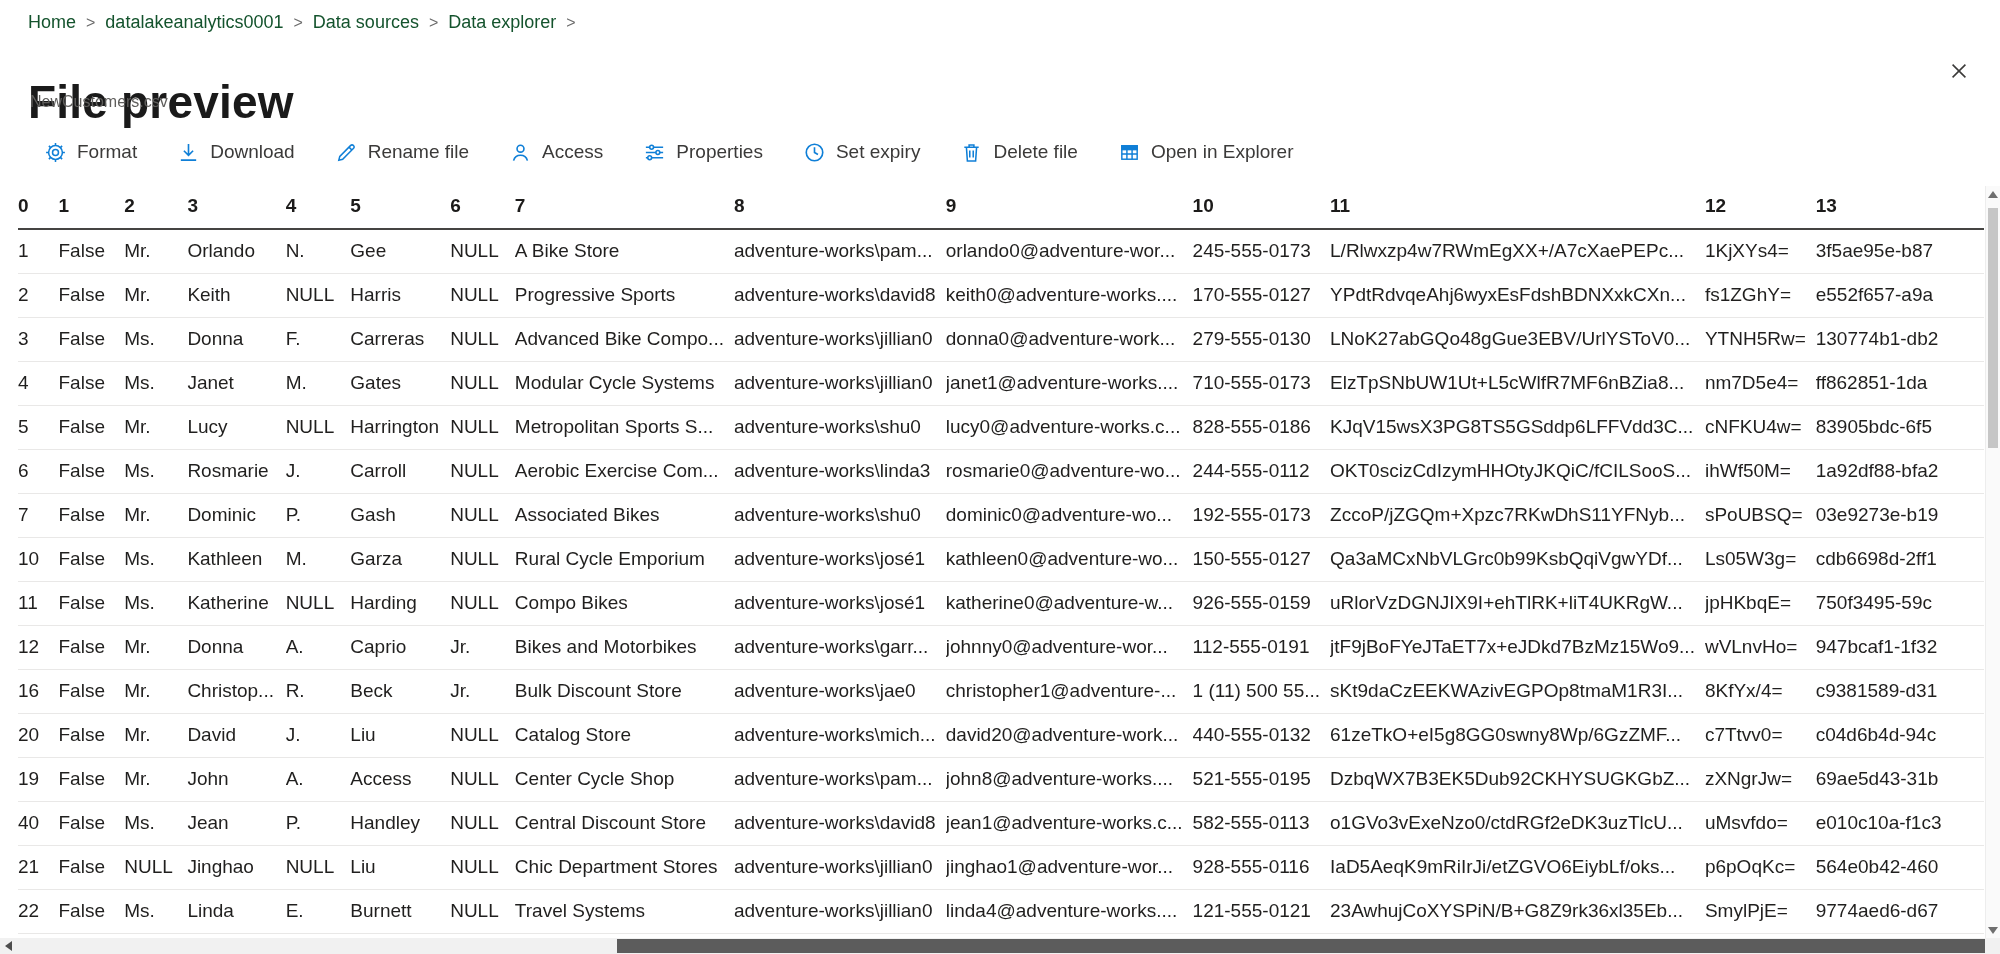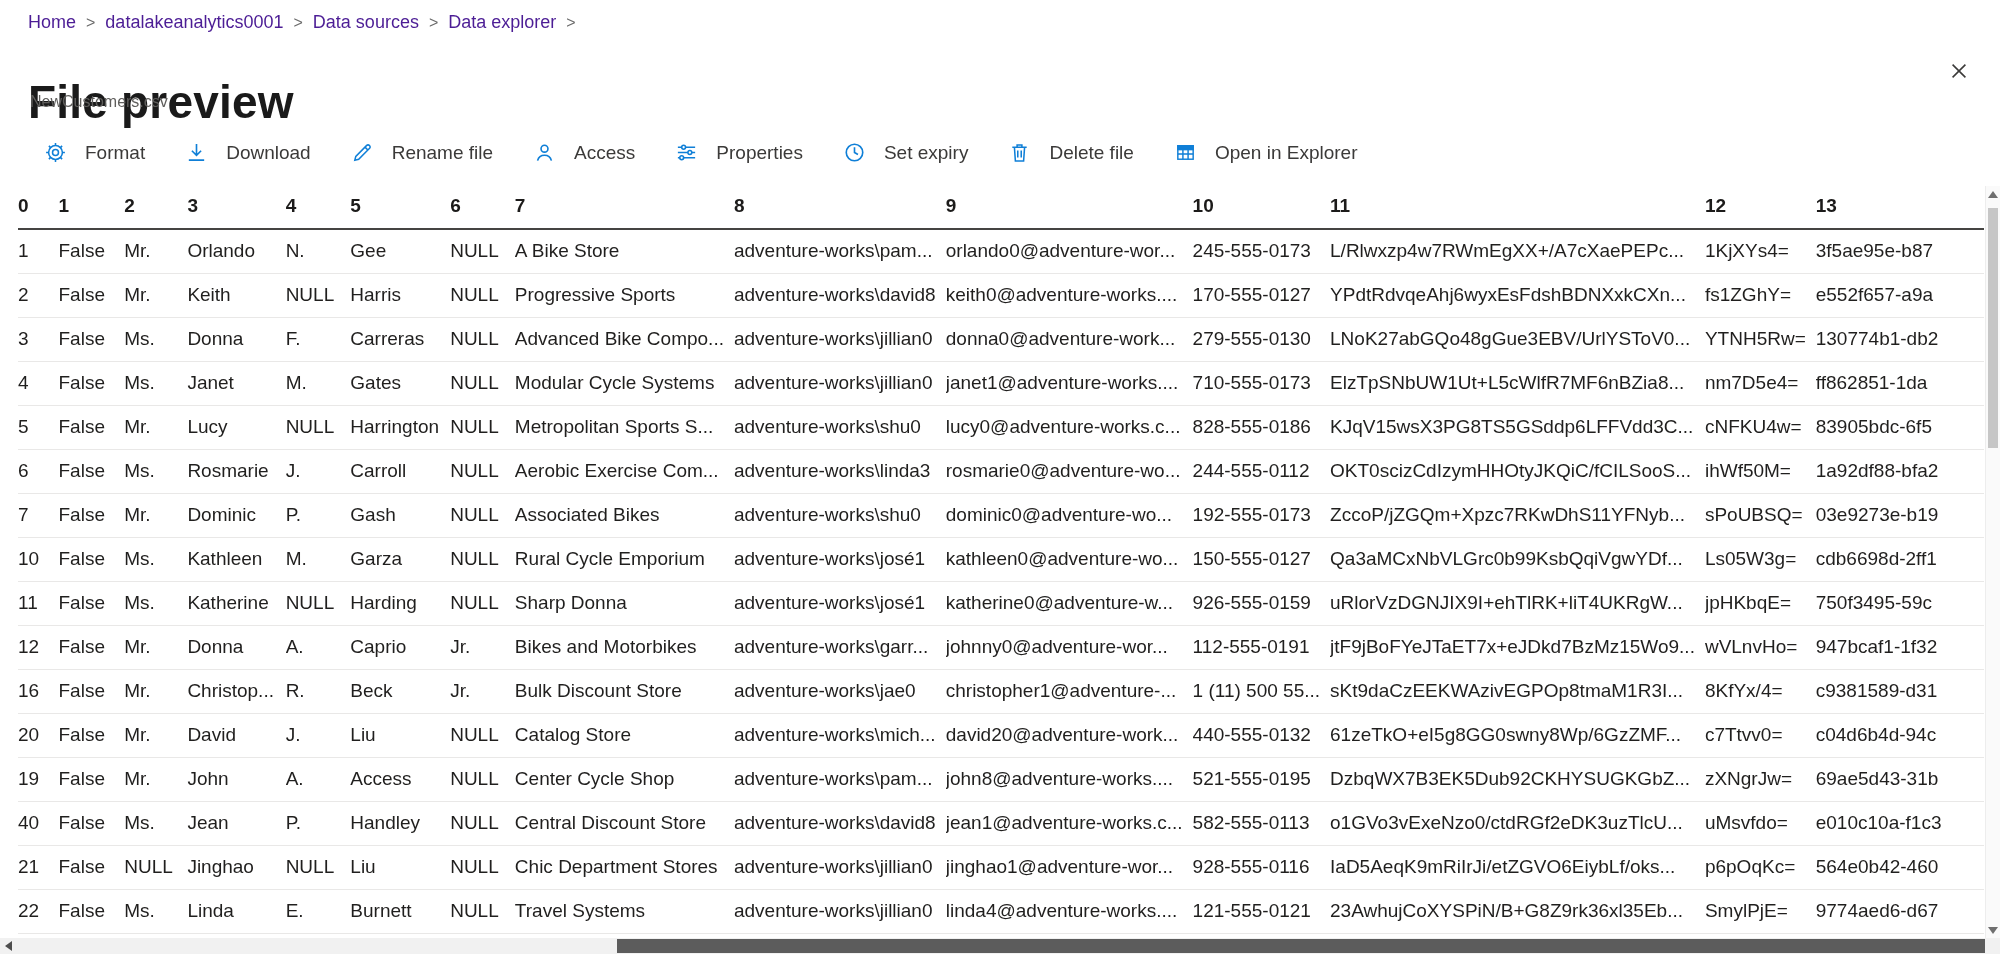--- a/index.html
+++ b/index.html
@@ -6,32 +6,32 @@
   html,body { margin:0; padding:0; }
   body {
     width:2000px; height:954px; position:relative; overflow:hidden;
     background:#ffffff;
     font-family:"Liberation Sans", sans-serif;
     color:#201f1e;
   }
 
   
   .breadcrumb { position:absolute; left:28px; top:12px; font-size:18px; display:flex; align-items:center; gap:10px; white-space:nowrap; }
-  .bc-link { color:#4c1d95; text-decoration:none; cursor:pointer; }
+  .bc-link { color:#14532d; text-decoration:none; cursor:pointer; }
   .bc-sep  { color:#6b6b6b; font-size:16px; }
 
   
   .page-title { position:absolute; left:28px; top:44px; font-size:46px; font-weight:700; color:#1a1a1a; letter-spacing:0.2px; }
   .page-subtitle { position:absolute; left:30px; top:93px; font-size:16px; color:#5f5e5c; }
   .close-btn { position:absolute; right:26px; top:56px; width:30px; height:30px; background:none; border:none; padding:0; cursor:pointer; color:#3b3a39; }
   .close-btn svg { width:22px; height:22px; display:block; margin:auto; }
 
   
   .toolbar { position:absolute; left:44px; top:130px; height:44px; display:flex; align-items:center; gap:40px; }
-  .tb { display:flex; align-items:flex-end; gap:18px; background:none; border:none; padding:0; cursor:pointer; font-family:inherit; }
+  .tb { display:flex; align-items:center; gap:10px; background:none; border:none; padding:0; cursor:pointer; font-family:inherit; }
   .tbi { width:23px; height:23px; color:#0f7fd7; display:inline-flex; }
   .tbi svg { width:23px; height:23px; }
   .tbl { font-size:19px; color:#3b3a39; white-space:nowrap; }
 
   
   .table-clip { position:absolute; left:0; top:184px; width:1984px; height:754px; overflow:hidden; }
   table.grid { border-collapse:collapse; table-layout:fixed; margin-left:18px; }
   table.grid th {
     text-align:left; font-weight:600; font-size:19px; color:#1c1b1a;
     height:45px; padding:0 10px 0 0; border-bottom:2px solid #454442;
@@ -335,21 +335,21 @@
           <td>cdb6698d-2ff1</td>
         </tr>
         <tr>
           <td>11</td>
           <td>False</td>
           <td>Ms.</td>
           <td>Katherine</td>
           <td>NULL</td>
           <td>Harding</td>
           <td>NULL</td>
-          <td>Sharp Donna</td>
+          <td>Compo Bikes</td>
           <td>adventure-works\josé1</td>
           <td>katherine0@adventure-w...</td>
           <td>926-555-0159</td>
           <td>uRlorVzDGNJIX9I+ehTlRK+liT4UKRgW...</td>
           <td>jpHKbqE=</td>
           <td>750f3495-59c</td>
         </tr>
         <tr>
           <td>12</td>
           <td>False</td>

